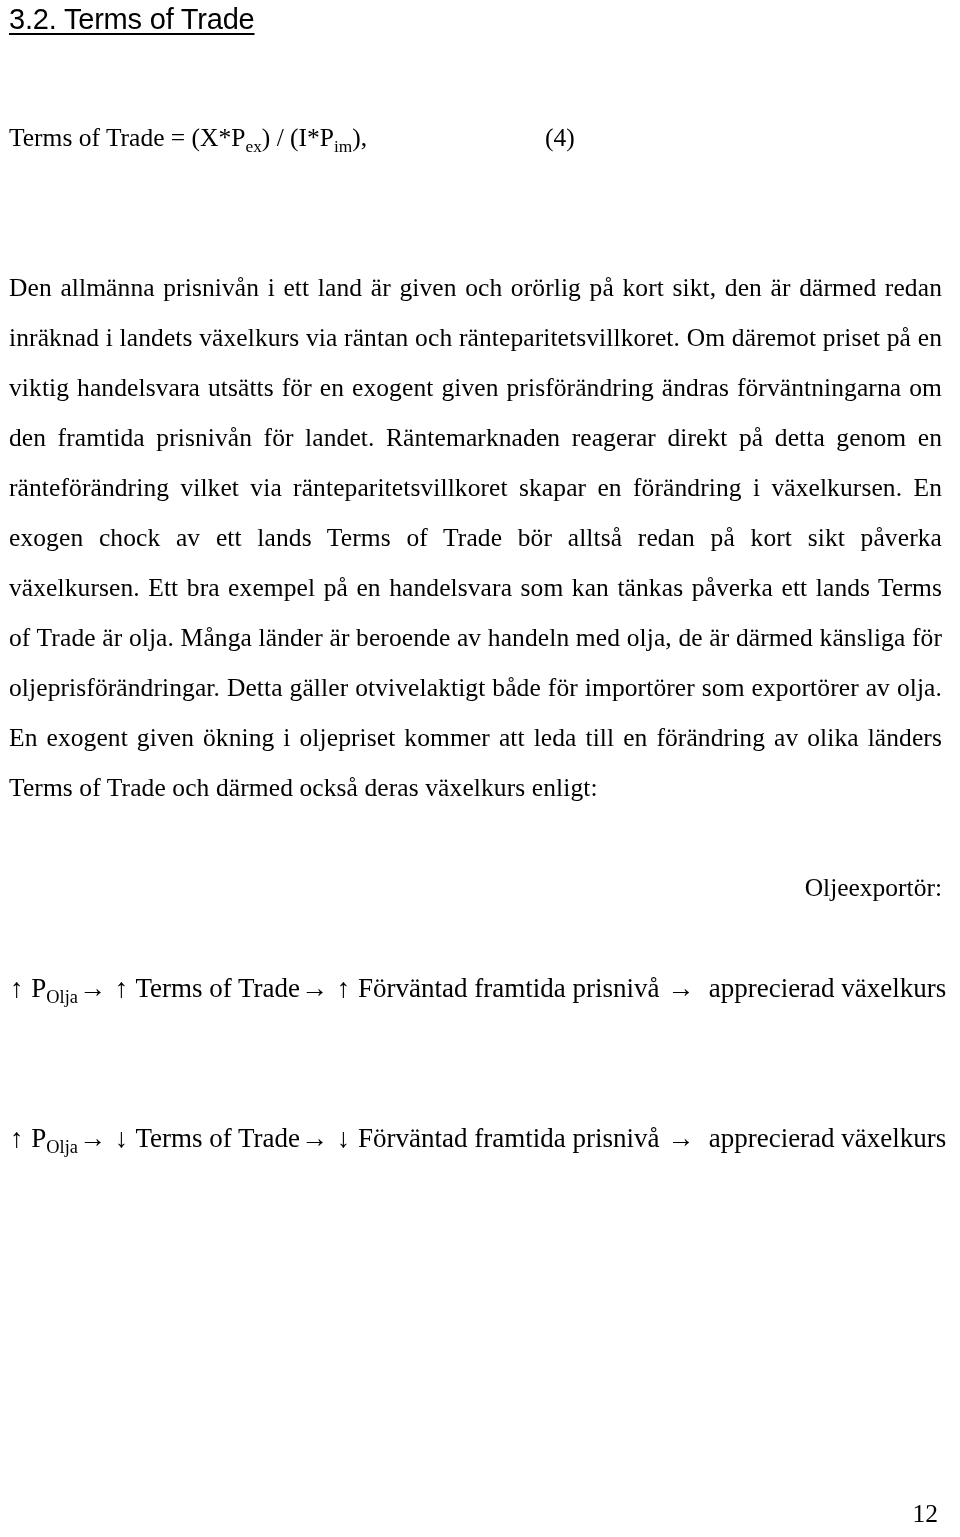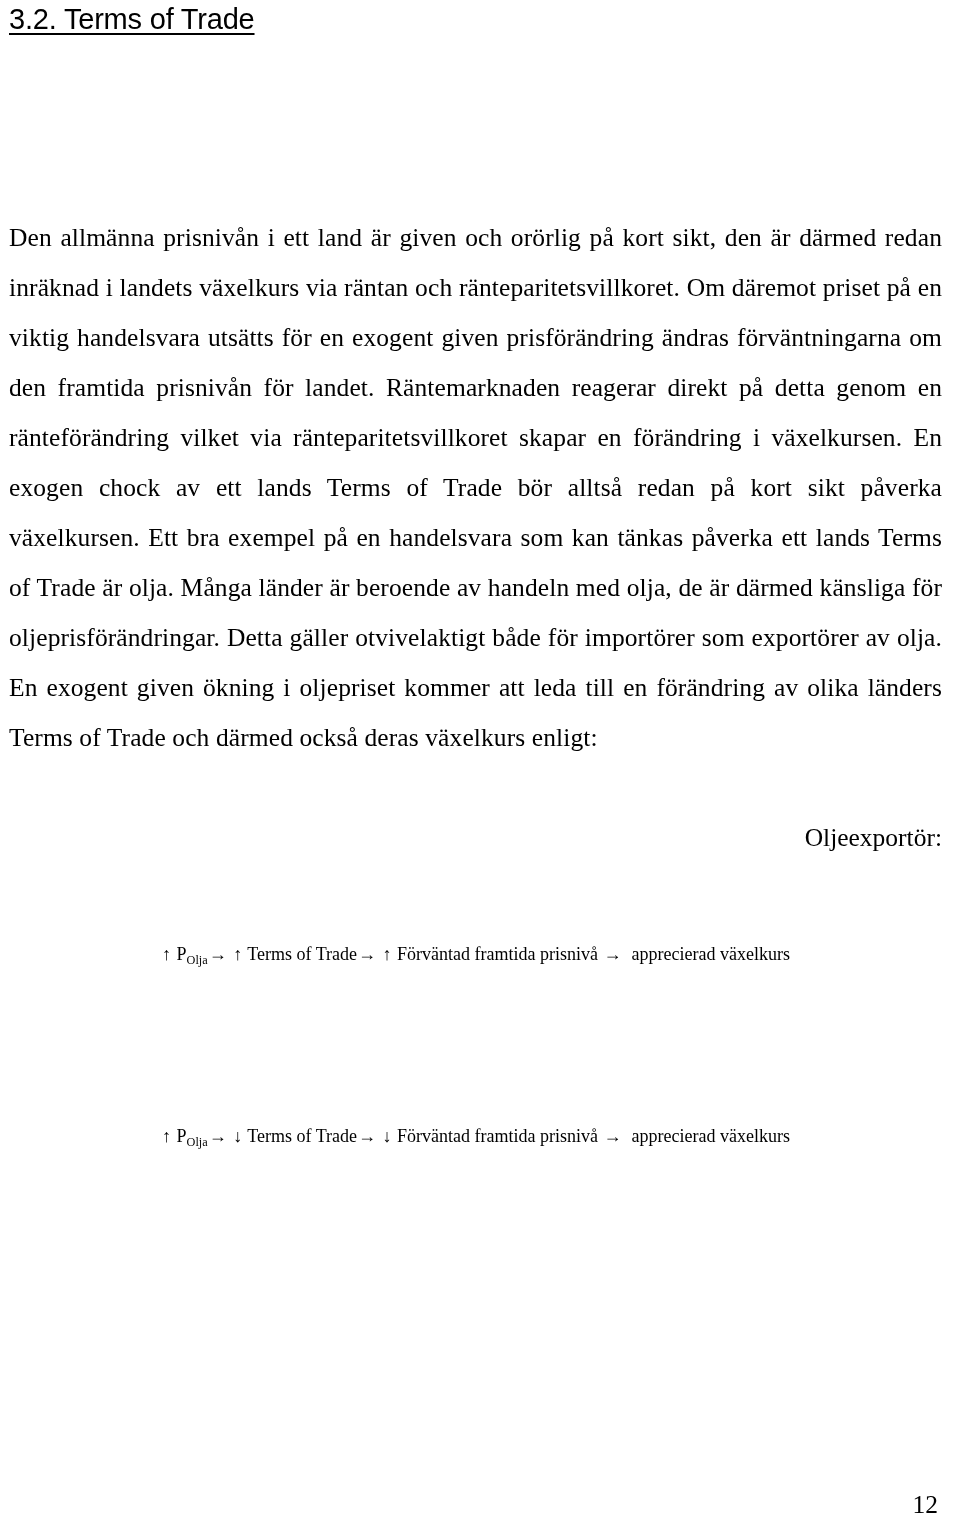--- a/index.html
+++ b/index.html
@@ -60,55 +60,59 @@
     position: absolute;
     left: 536px;
     top: 0;
   }
   sub {
     font-size: 0.68em;
     line-height: 0;
     vertical-align: -0.32em;
   }
   .arrow-row {
-    font-size: 18px;
+    font-size: 27px;
     line-height: 50px;
-    margin: 16px;
+    margin: 0;
     white-space: nowrap;
-    text-align: center;
+    text-align: right;
   }
   .plain-row {
     font-size: 25.5px;
     line-height: 50px;
     margin: 0;
     text-align: right;
     white-space: nowrap;
   }
   .page-number {
     position: absolute;
     right: 22px;
-    bottom: 17px;
+    bottom: 8px;
     font-size: 25.5px;
     line-height: 30px;
     margin-left: 12px;
   }
   .arr { padding: 0 1px; }
 </style>
 </head>
 <body>
 
 <div class="page">
 
   <h2 class="heading">3.2. Terms of Trade</h2>
 
   <div class="spacer-half"></div>
 
 
   <div class="spacer-line"></div>
 
+  <div class="eq-row">
+    <span>Terms of Trade = (X*P</span><sub>ex</sub><span>) / (I*P</span><sub>im</sub><span>),</span>
+    <span class="eq-num">(4)</span>
+  </div>
 
   <div class="spacer-line"></div>
 
 
   <div class="spacer-line"></div>
 
   <p class="body-text">Den allmänna prisnivån i ett land är given och orörlig på kort sikt, den är därmed redan inräknad i landets växelkurs via räntan och ränteparitetsvillkoret. Om däremot priset på en viktig handelsvara utsätts för en exogent given prisförändring ändras förväntningarna om den framtida prisnivån för landet. Räntemarknaden reagerar direkt på detta genom en ränteförändring vilket via ränteparitetsvillkoret skapar en förändring i växelkursen. En exogen chock av ett lands Terms of Trade bör alltså redan på kort sikt påverka växelkursen. Ett bra exempel på en handelsvara som kan tänkas påverka ett lands Terms of Trade är olja. Många länder är beroende av handeln med olja, de är därmed känsliga för oljeprisförändringar. Detta gäller otvivelaktigt både för importörer som exportörer av olja. En exogent given ökning i oljepriset kommer att leda till en förändring av olika länders Terms of Trade och därmed också deras växelkurs enligt:</p>
 
   <div class="spacer-line"></div>
 

